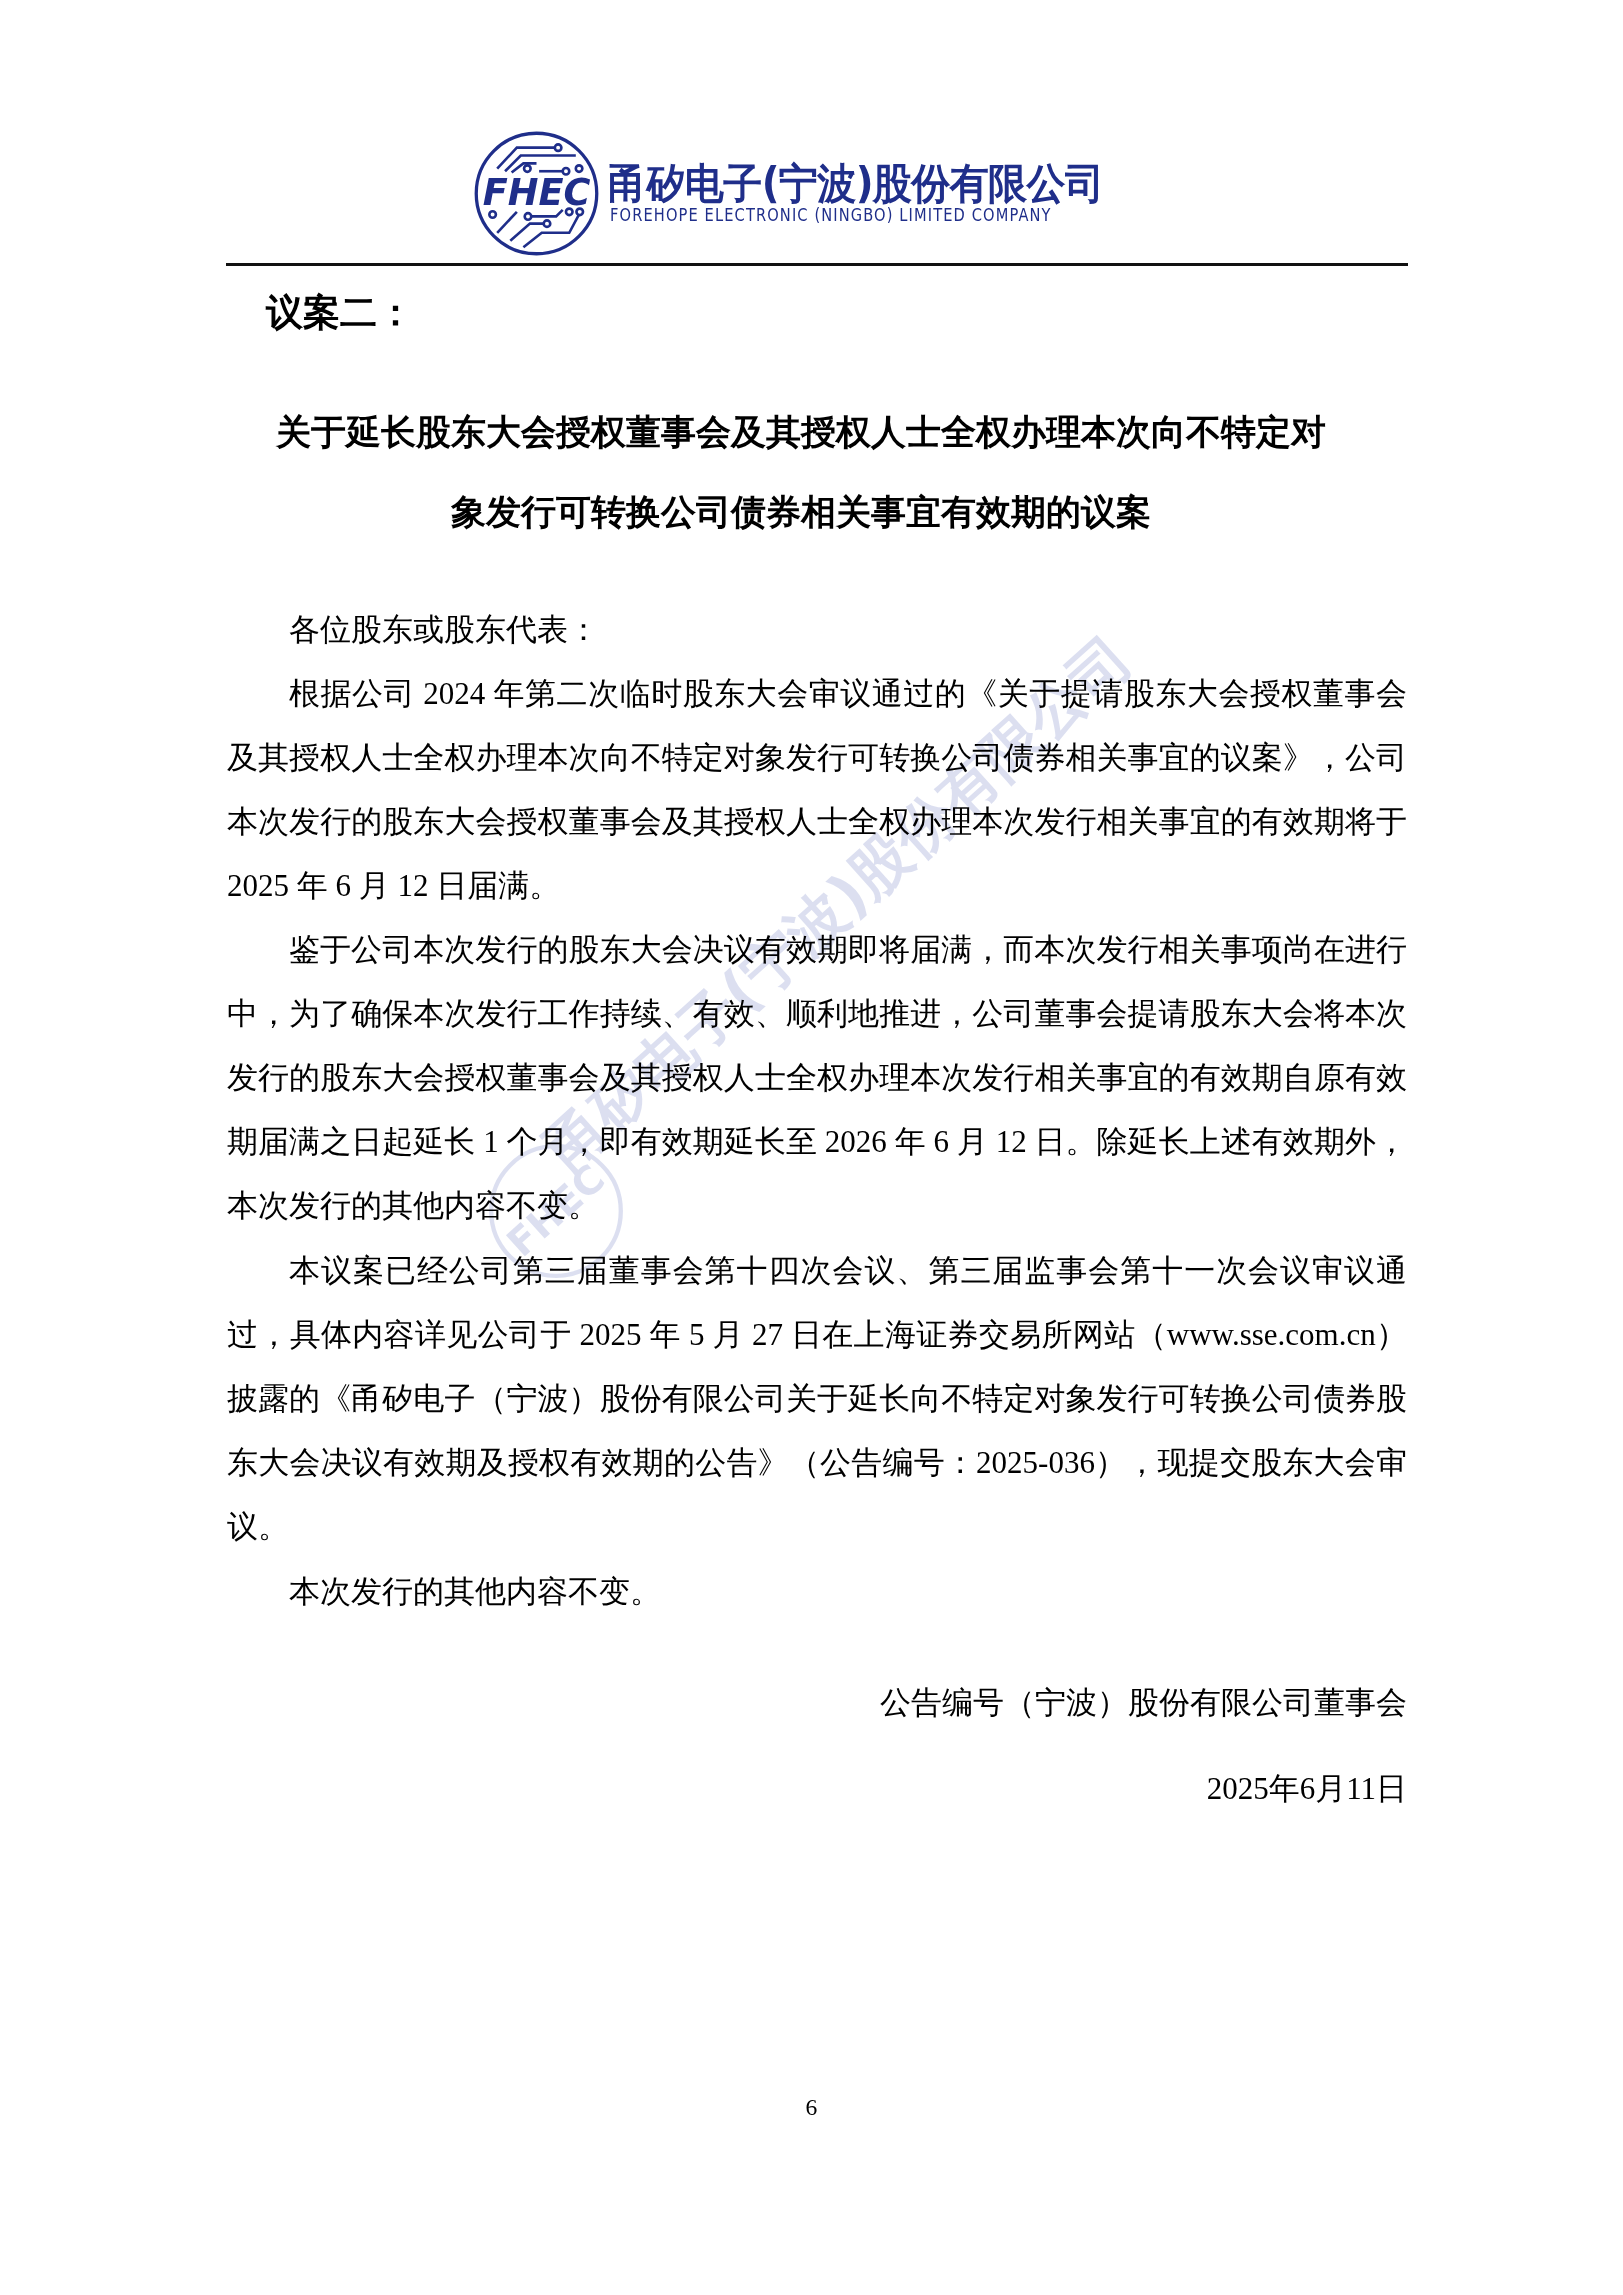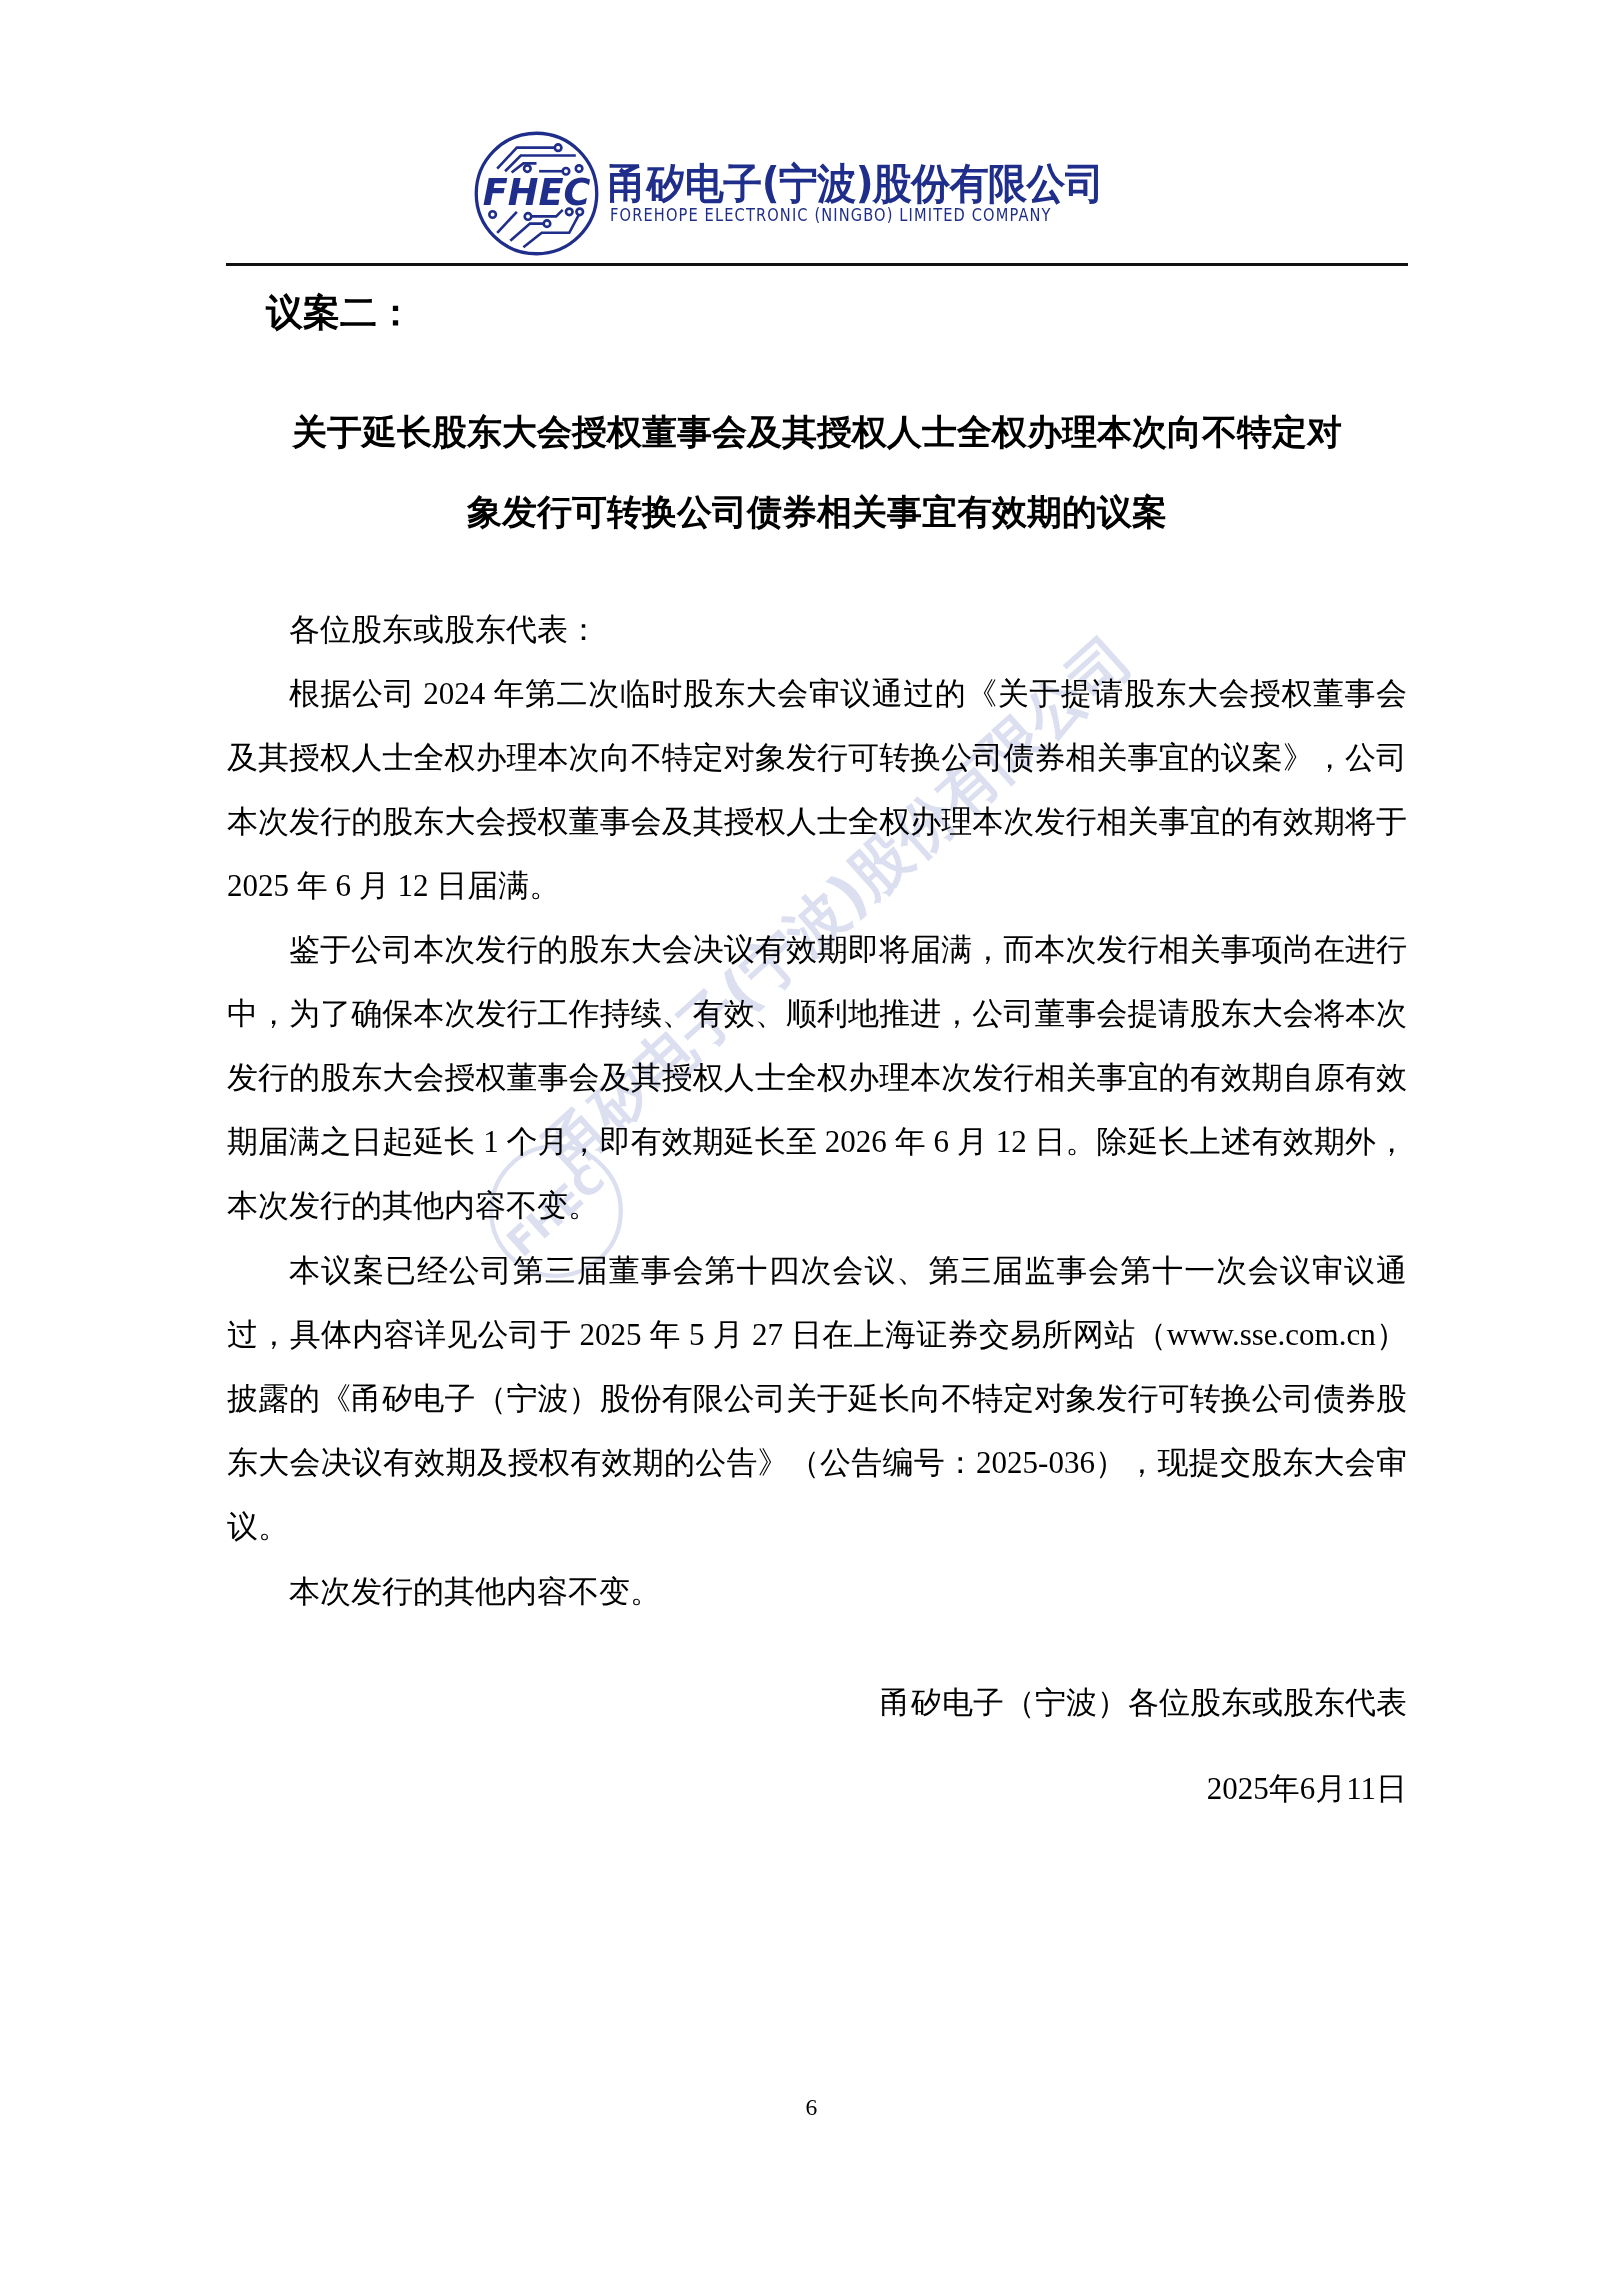--- a/index.html
+++ b/index.html
@@ -9,21 +9,21 @@
   .logo-mark { position: absolute; left: 0; top: 0; width: 131px; height: 131px; }
   .company-cn { position: absolute; left: 137px; top: 27.5px; font-family: "DejaVu Sans", sans-serif;
                 font-weight: bold; font-size: 42px; color: #1f2e8a; letter-spacing: -0.7px; white-space: nowrap;
                 transform: scaleX(0.93); transform-origin: left center; }
   .company-en { position: absolute; left: 139px; top: 77px; font-family: "DejaVu Sans", sans-serif;
                 font-size: 17px; color: #1f2e8a; letter-spacing: 1.3px; white-space: nowrap;
                 transform: scaleX(0.86); transform-origin: left center; }
   .rule { position: absolute; left: 226px; top: 263px; width: 1182px; height: 2.6px; background: #111; }
   .motion-label { position: absolute; left: 226px; top: 288px; font-size: 37px; font-weight: bold;
                   font-family: "DejaVu Sans", sans-serif; margin-left: 40px; }
-  .title { position: absolute; left: 226px; width: 1182px; text-align: center;
+  .title { position: absolute; left: 210px; width: 1182px; text-align: center;
            font-family: "DejaVu Sans", sans-serif; font-weight: bold; font-size: 35px; }
   .title.l1 { top: 409px; }
   .title.l2 { top: 489px; text-align: center; }
   .body-text { position: absolute; left: 226px; width: 1182px; font-size: 31px; line-height: 64px;
                text-align: justify; }
   .para { margin: 1px; text-indent: 2em; }
   .greeting { top: 597px; }
   .p1 { top: 661px; }
   .p2 { top: 917px; }
   .p3 { top: 1238px; }
@@ -93,17 +93,17 @@
 <div class="body-text p2">
   <p class="para">鉴于公司本次发行的股东大会决议有效期即将届满，而本次发行相关事项尚在进行中，为了确保本次发行工作持续、有效、顺利地推进，公司董事会提请股东大会将本次发行的股东大会授权董事会及其授权人士全权办理本次发行相关事宜的有效期自原有效期届满之日起延长 1 个月，即有效期延长至 2026 年 6 月 12 日。除延长上述有效期外，本次发行的其他内容不变。</p>
 </div>
 <div class="body-text p3">
   <p class="para">本议案已经公司第三届董事会第十四次会议、第三届监事会第十一次会议审议通过，具体内容详见公司于 2025 年 5 月 27 日在上海证券交易所网站（www.sse.com.cn）披露的《甬矽电子（宁波）股份有限公司关于延长向不特定对象发行可转换公司债券股东大会决议有效期及授权有效期的公告》（公告编号：2025-036），现提交股东大会审议。</p>
 </div>
 <div class="body-text closing">
   <p class="para">本次发行的其他内容不变。</p>
 </div>
 
-<div class="sig company">甬矽电子（宁波）各位股东或股东代表</div>
+<div class="sig company">公告编号（宁波）股份有限公司董事会</div>
 <div class="sig date">2025年6月11日</div>
 
 <div class="page-num">6</div>
 
 
 </body></html>

